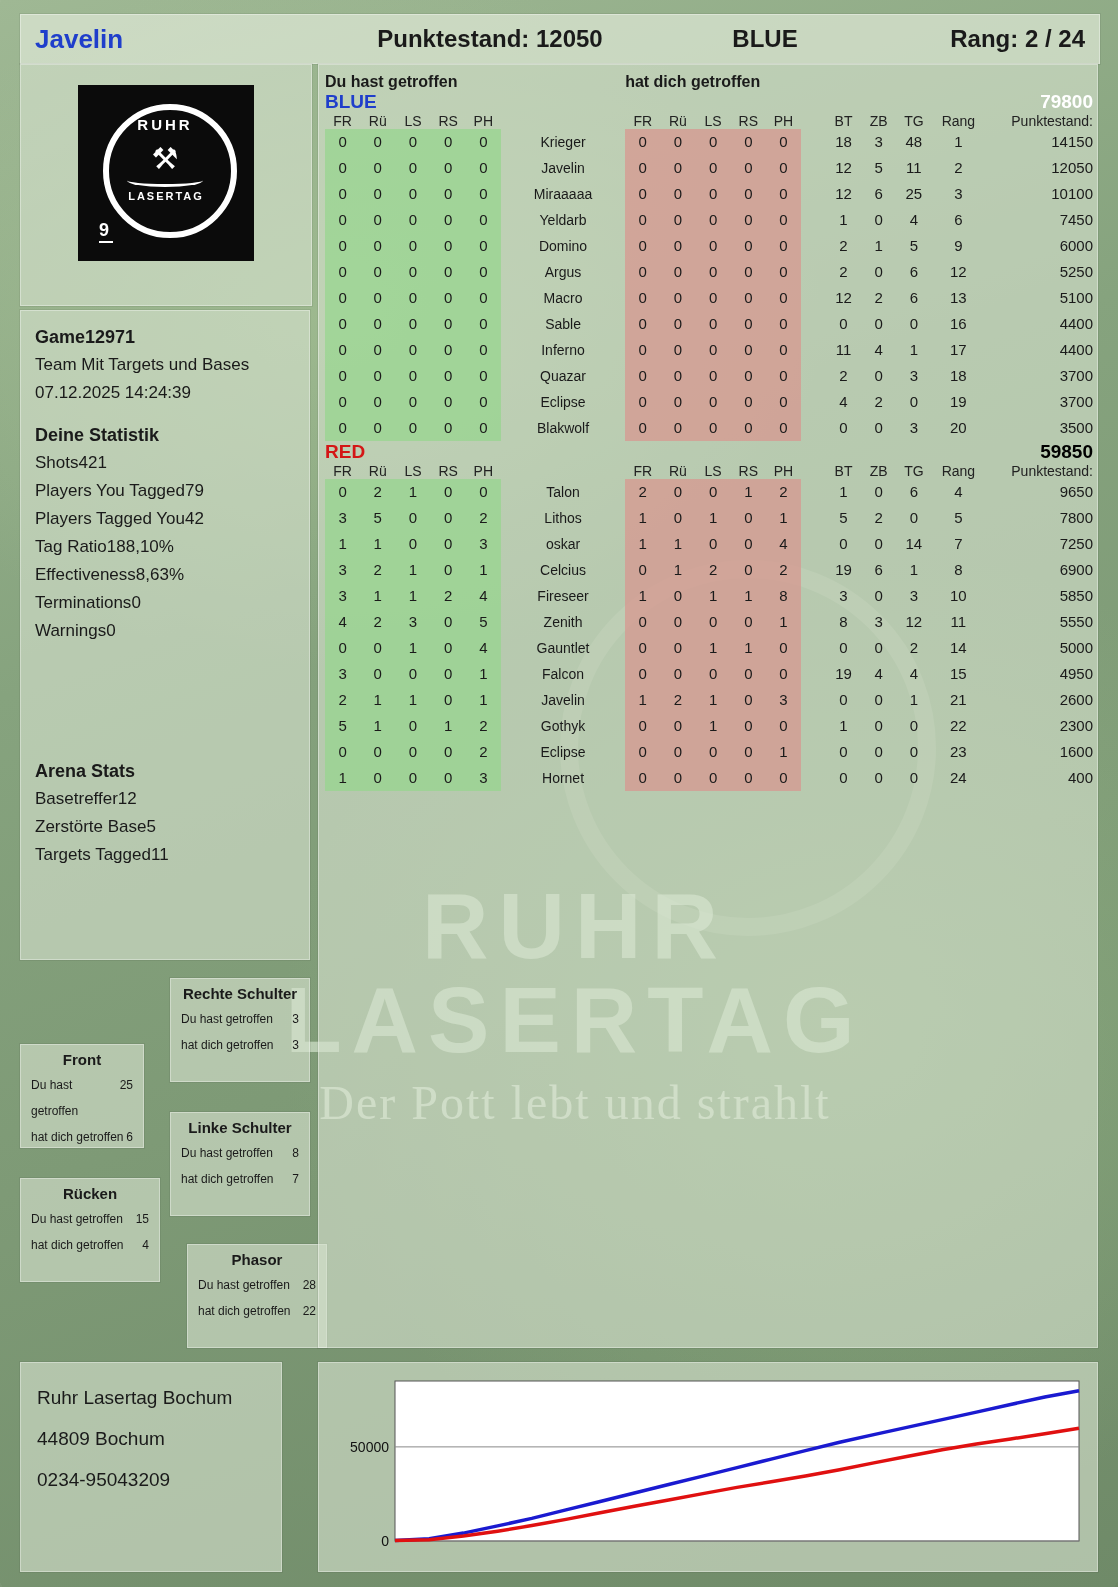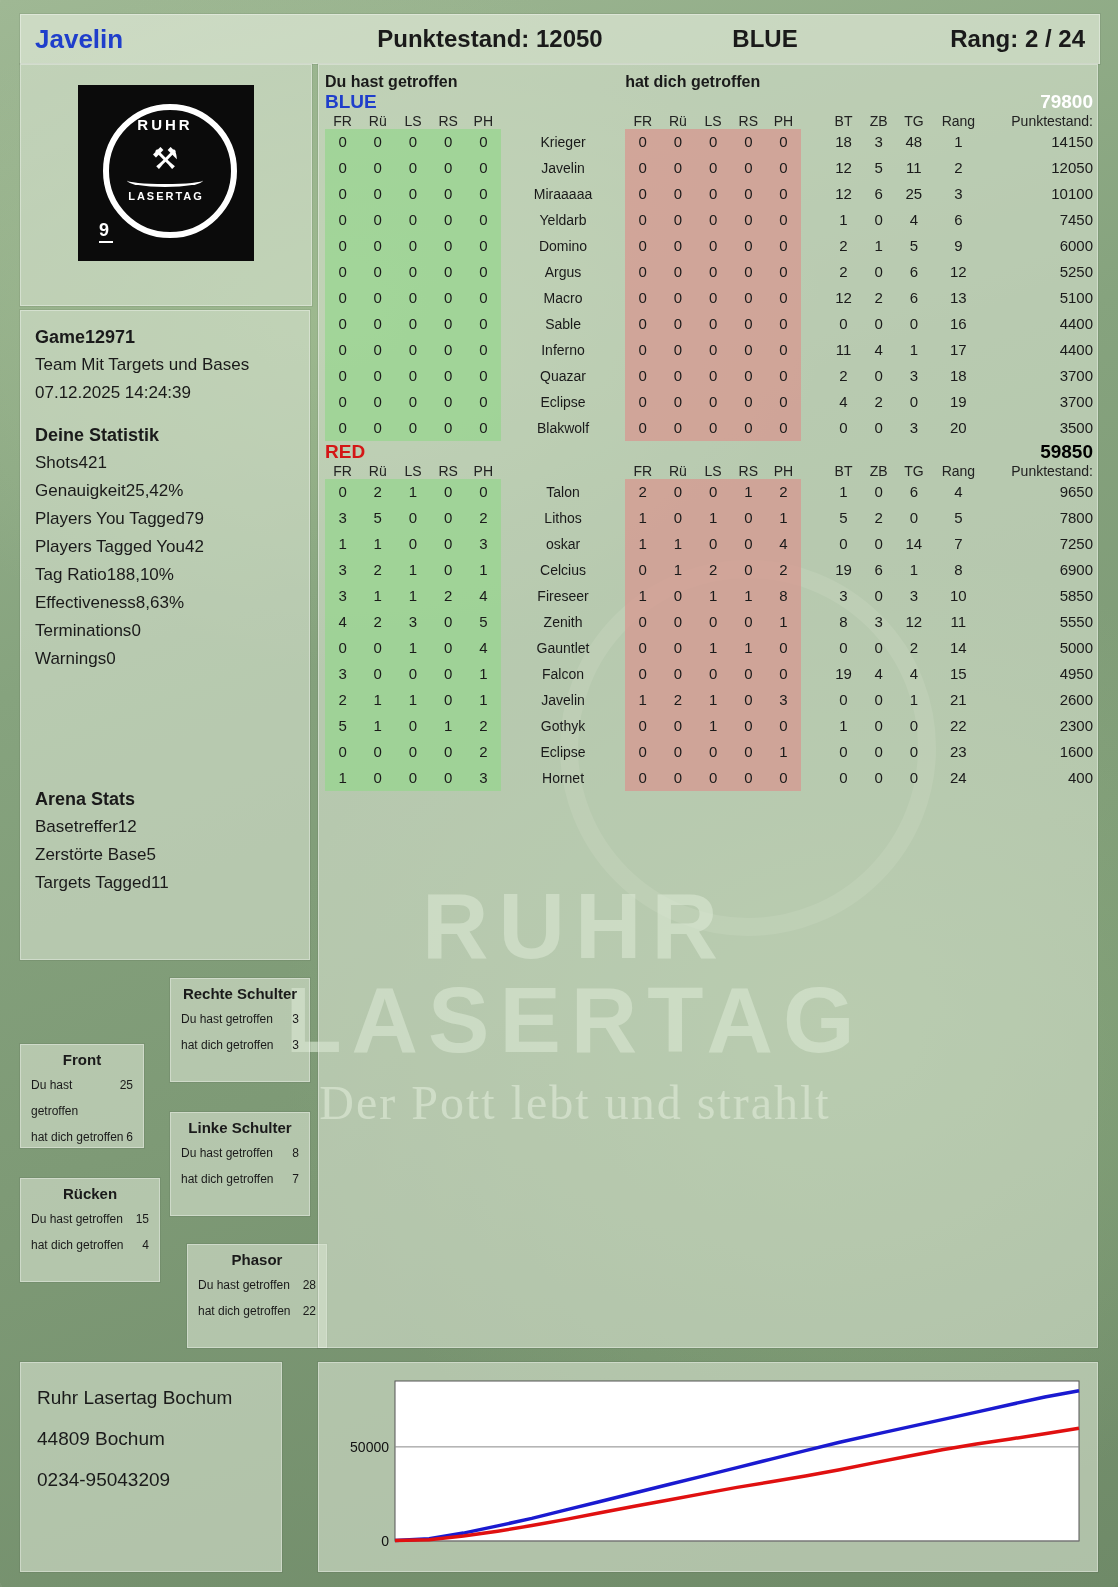--- a/index.html
+++ b/index.html
@@ -166,24 +166,20 @@
     </div>
   <div class="sgap"></div>
   <div class="srow">
       <span class="shead">Deine Statistik</span>
     </div>
   <div class="srow">
       <span>Shots</span>
       <span>421</span>
     </div>
   <div class="srow">
-      <span>Genauigkeit</span>
-      <span>25,42%</span>
-    </div>
-  <div class="srow">
       <span>Players You Tagged</span>
       <span>79</span>
     </div>
   <div class="srow">
       <span>Players Tagged You</span>
       <span>42</span>
     </div>
   <div class="srow">
       <span>Tag Ratio</span>
       <span>188,10%</span>

